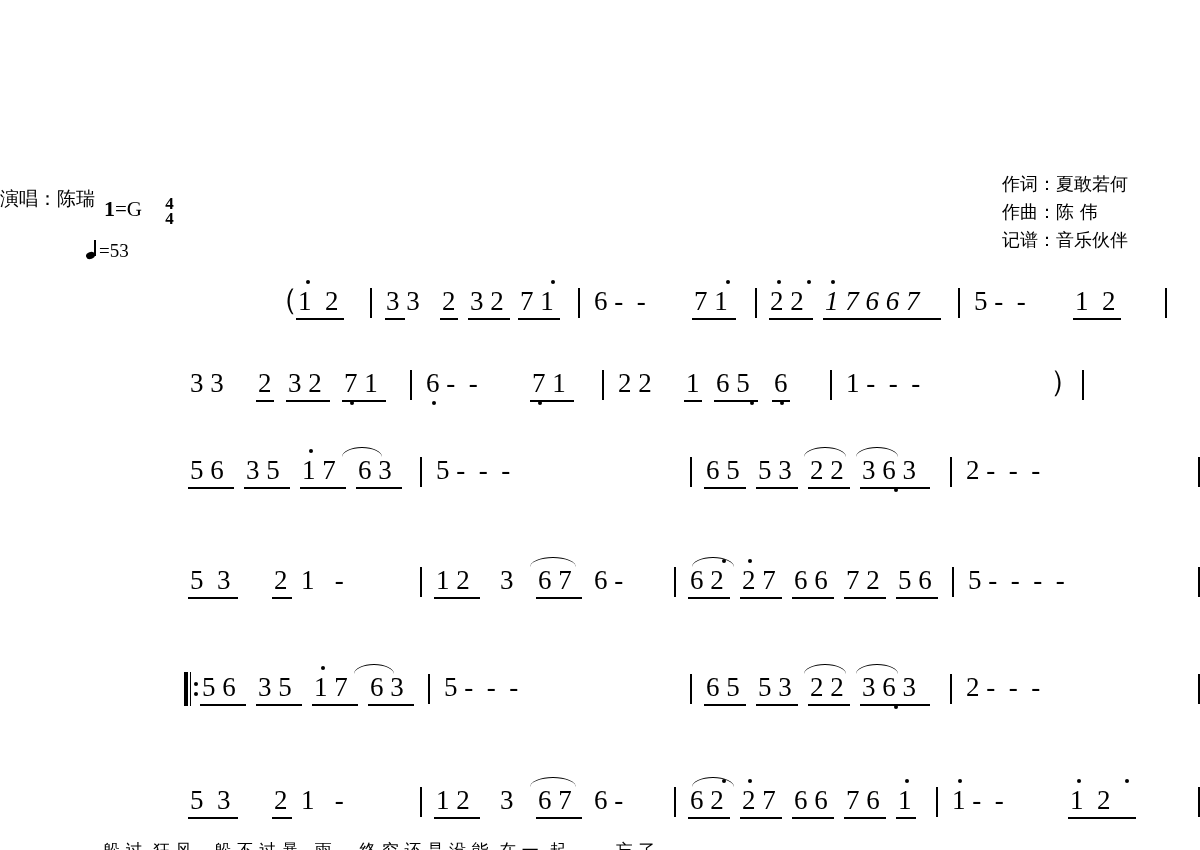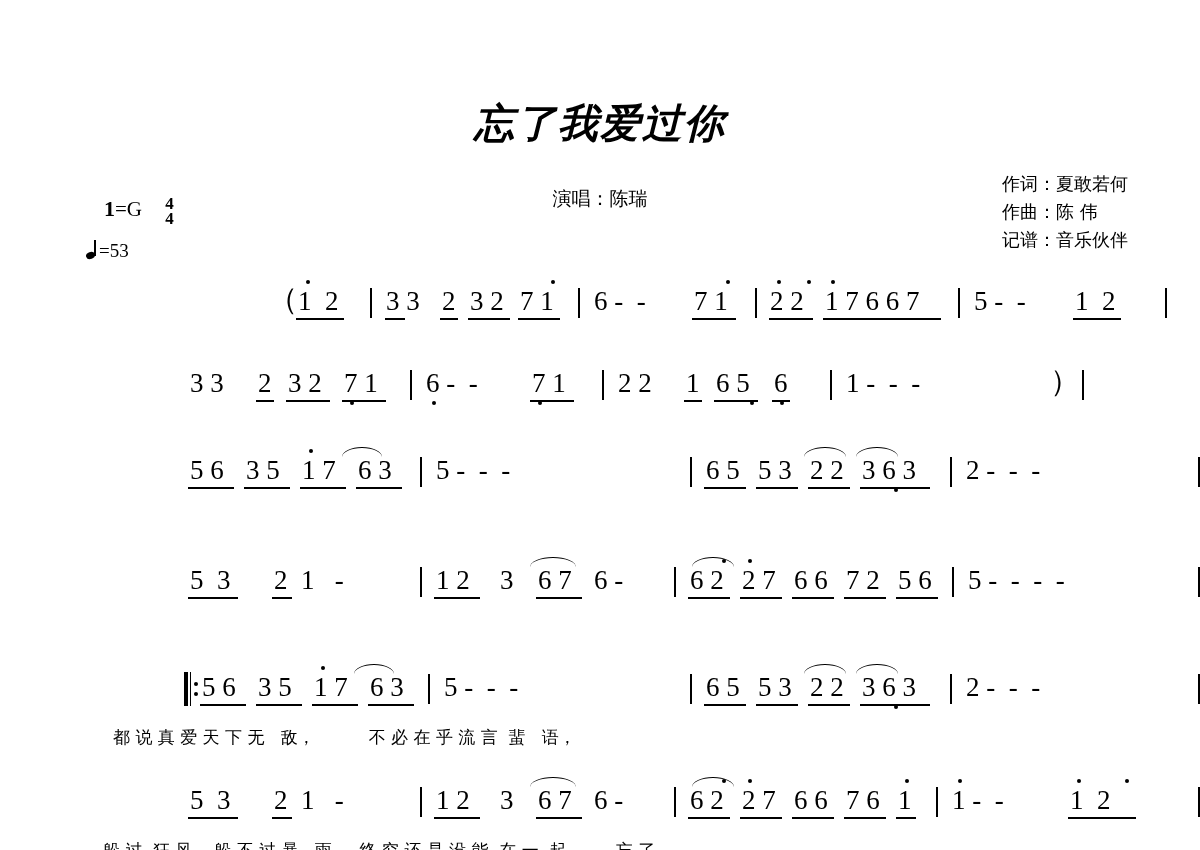--- a/index.html
+++ b/index.html
@@ -32,21 +32,21 @@
     font-weight: bold;
     letter-spacing: 2px;
     font-style: italic;
   }
   
   .singer {
     position: absolute;
     top: 186px;
     left: 0;
     width: 1200px;
-    text-align: center;
+    text-align: left;
     font-size: 19px;
     font-family: "DejaVu Sans", sans-serif;
   }
   .credits {
     position: absolute;
     top: 170px;
     right: 72px;
     text-align: left;
     font-size: 18px;
     font-family: "DejaVu Sans", sans-serif;
@@ -186,21 +186,20 @@
     position: absolute;
     font-size: 30px;
     line-height: 30px;
   }
 </style>
 </head>
 <body>
 
 <div class="sheet">
 
-  <div class="title">忘了我爱过你</div>
 
   <div class="singer">演唱：陈瑞</div>
 
   <div class="credits">
     <div>作词：夏敢若何</div>
     <div>作曲：陈  伟</div>
     <div>记谱：音乐伙伴</div>
   </div>
 
   <div class="keyblock">
@@ -241,21 +240,21 @@
       <span class="tok" style="left:524px;">7 1</span>
       <span class="dotabove" style="left:556px; top:-6px;"></span>
       <span class="beam" style="left:522px; top:32px; width:44px;"></span>
 
       <span class="bar" style="left:585px;"></span>
 
       <span class="tok" style="left:600px;">2 2</span>
       <span class="dotabove" style="left:607px; top:-6px;"></span>
       <span class="dotabove" style="left:637px; top:-6px;"></span>
       <span class="beam" style="left:599px; top:32px; width:44px;"></span>
-      <span class="tok" style="left:655px;">1 7 6 6 7</span>
+      <span class="tok" style="left:655px;font-style:italic;">1 7 6 6 7</span>
       <span class="dotabove" style="left:661px; top:-6px;"></span>
       <span class="beam" style="left:653px; top:32px; width:118px;"></span>
 
       <span class="bar" style="left:788px;"></span>
 
       <span class="tok" style="left:804px;">5 -  -</span>
       <span class="tok" style="left:905px;">1&nbsp; 2</span>
       <span class="beam" style="left:903px; top:32px; width:48px;"></span>
 
       <span class="bar" style="left:995px;"></span>
@@ -418,23 +417,20 @@
       <span class="slur" style="left:686px; top:-8px; width:42px;"></span>
       <span class="tok" style="left:692px;">3 6 3</span>
       <span class="dotbelow" style="left:724px; top:33px;"></span>
       <span class="beam" style="left:690px; top:32px; width:70px;"></span>
 
       <span class="bar" style="left:780px;"></span>
 
       <span class="tok" style="left:796px;">2 -  -  -</span>
 
       <span class="bar" style="left:1028px;"></span>
-    </div>
-    <div style="position:relative; left:85px; width:1030px; height:26px;">
-      <span class="lyric" style="left:28px; top:10px;">都 说 真 爱 天 下 无   敌，          不 必 在 乎 流 言  蜚   语，</span>
     </div>
   </div>
 
   <div class="system" style="top:785px;">
     <div class="notes" style="left:85px; width:1030px;">
       <span class="tok" style="left:20px;">5&nbsp; 3</span>
       <span class="beam" style="left:18px; top:32px; width:50px;"></span>
       <span class="tok" style="left:104px;">2&nbsp; 1&nbsp;  -</span>
       <span class="beam" style="left:102px; top:32px; width:20px;"></span>
 

